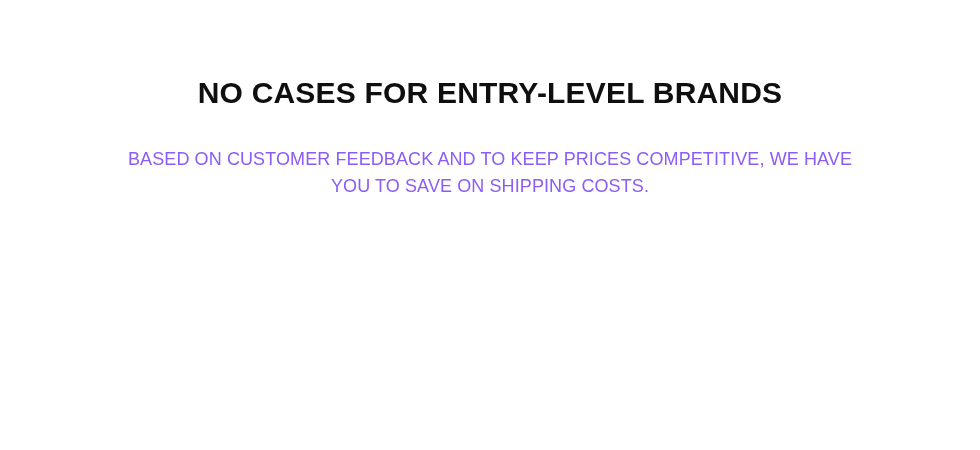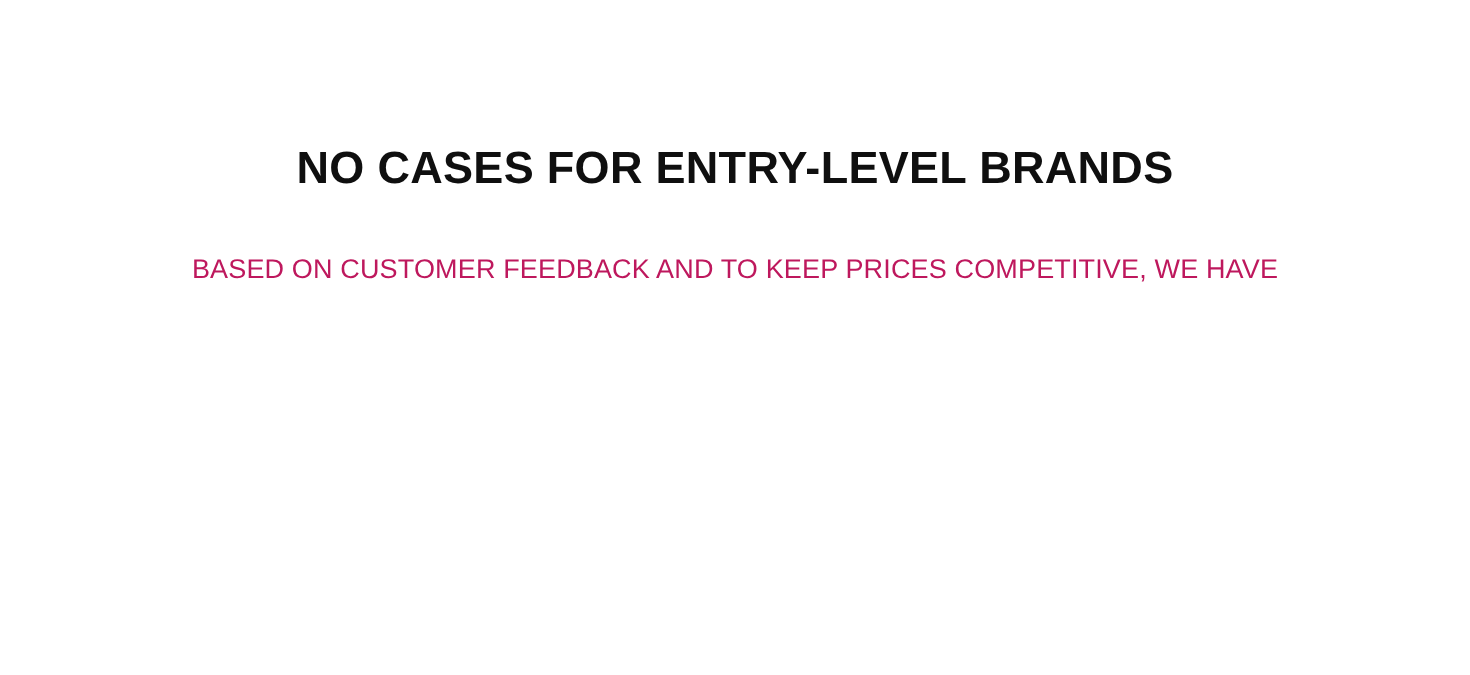--- a/index.html
+++ b/index.html
@@ -19,21 +19,21 @@
 
   .banner {
     width: 980px;
     height: 358px;
     background: #ffffff;
     box-sizing: border-box;
     display: flex;
     flex-direction: column;
     align-items: center;
     justify-content: flex-start;
-    padding-top: 96px;
+    padding-top: 76px;
   }
 
   .banner-heading {
     margin: 0;
     padding: 0;
     font-family: "Liberation Sans", sans-serif;
     font-size: 30px;
     font-weight: 700;
     line-height: 34px;
     letter-spacing: 0.2px;
@@ -46,33 +46,34 @@
   .banner-body {
     margin: 4px;
     padding: 0;
     margin-top: 36px;
     width: 800px;
     font-family: "Liberation Sans", sans-serif;
     font-size: 18px;
     font-weight: 400;
     line-height: 27px;
     letter-spacing: 0.1px;
-    color: #be185d;
+    color: #8b5cf6;
     text-align: center;
     text-transform: uppercase;
   }
 
   .body-line {
     display: block;
   }
 </style>
 </head>
 <body>
 
 <div class="banner">
 
   <h1 class="banner-heading">NO CASES FOR ENTRY-LEVEL BRANDS</h1>
 
   <p class="banner-body">
     <span class="body-line">BASED ON CUSTOMER FEEDBACK AND TO KEEP PRICES COMPETITIVE, WE HAVE</span>
+    <span class="body-line">YOU TO SAVE ON SHIPPING COSTS.</span>
   </p>
 
 </div>
 
 </body></html>

